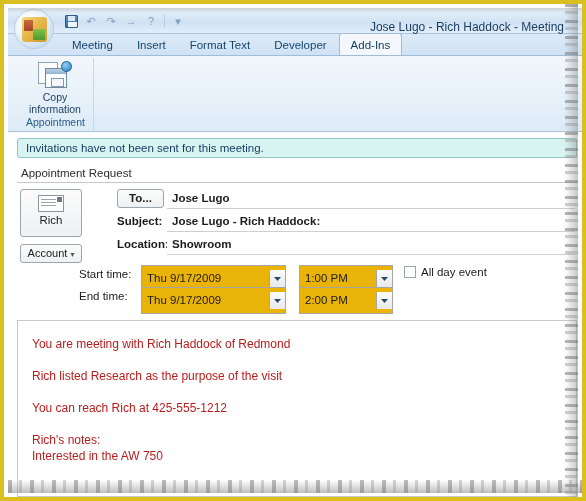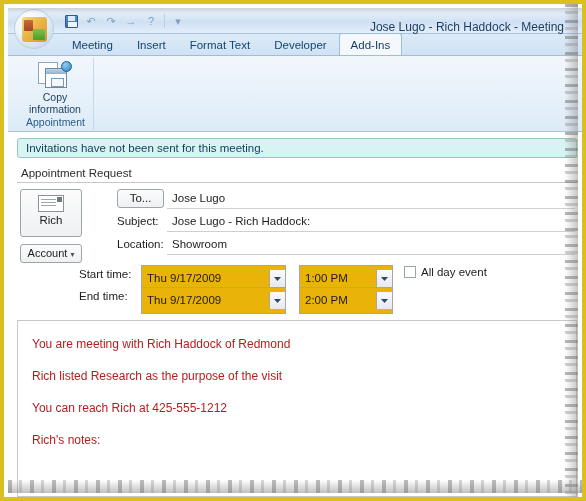--- a/index.html
+++ b/index.html
@@ -342,20 +342,21 @@
     color: #1c1c1c;
     text-align: center;
   }
   #account-btn .caret { font-size: 8px; color: #555; }
 
   .frow {
     position: absolute;
     left: 76px;
     height: 20px;
     right: 2px;
+    font-weight: bold;
   }
   .frow .flabel {
     position: absolute;
     left: 0; top: 0;
     width: 60px;
     height: 20px;
     line-height: 19px;
     font-size: 11.5px;
     color: #1c1c1c;
     text-align: left;
@@ -603,20 +604,21 @@
           </div>
         </div>
 
       </div>
 
       <div id="msgbody">
         <div class="bline">You are meeting with Rich Haddock of Redmond</div>
         <div class="bline">Rich listed Research as the purpose of the visit</div>
         <div class="bline">You can reach Rich at 425-555-1212</div>
         <div class="bline tight">Rich's notes:</div>
+        <div class="bline last">Interested in the AW 750</div>
       </div>
 
     </div>
   </div>
 
   <div class="torn torn-top"></div>
   <div class="torn torn-right"></div>
   <div class="torn torn-bottom"></div>
 </div>
 

